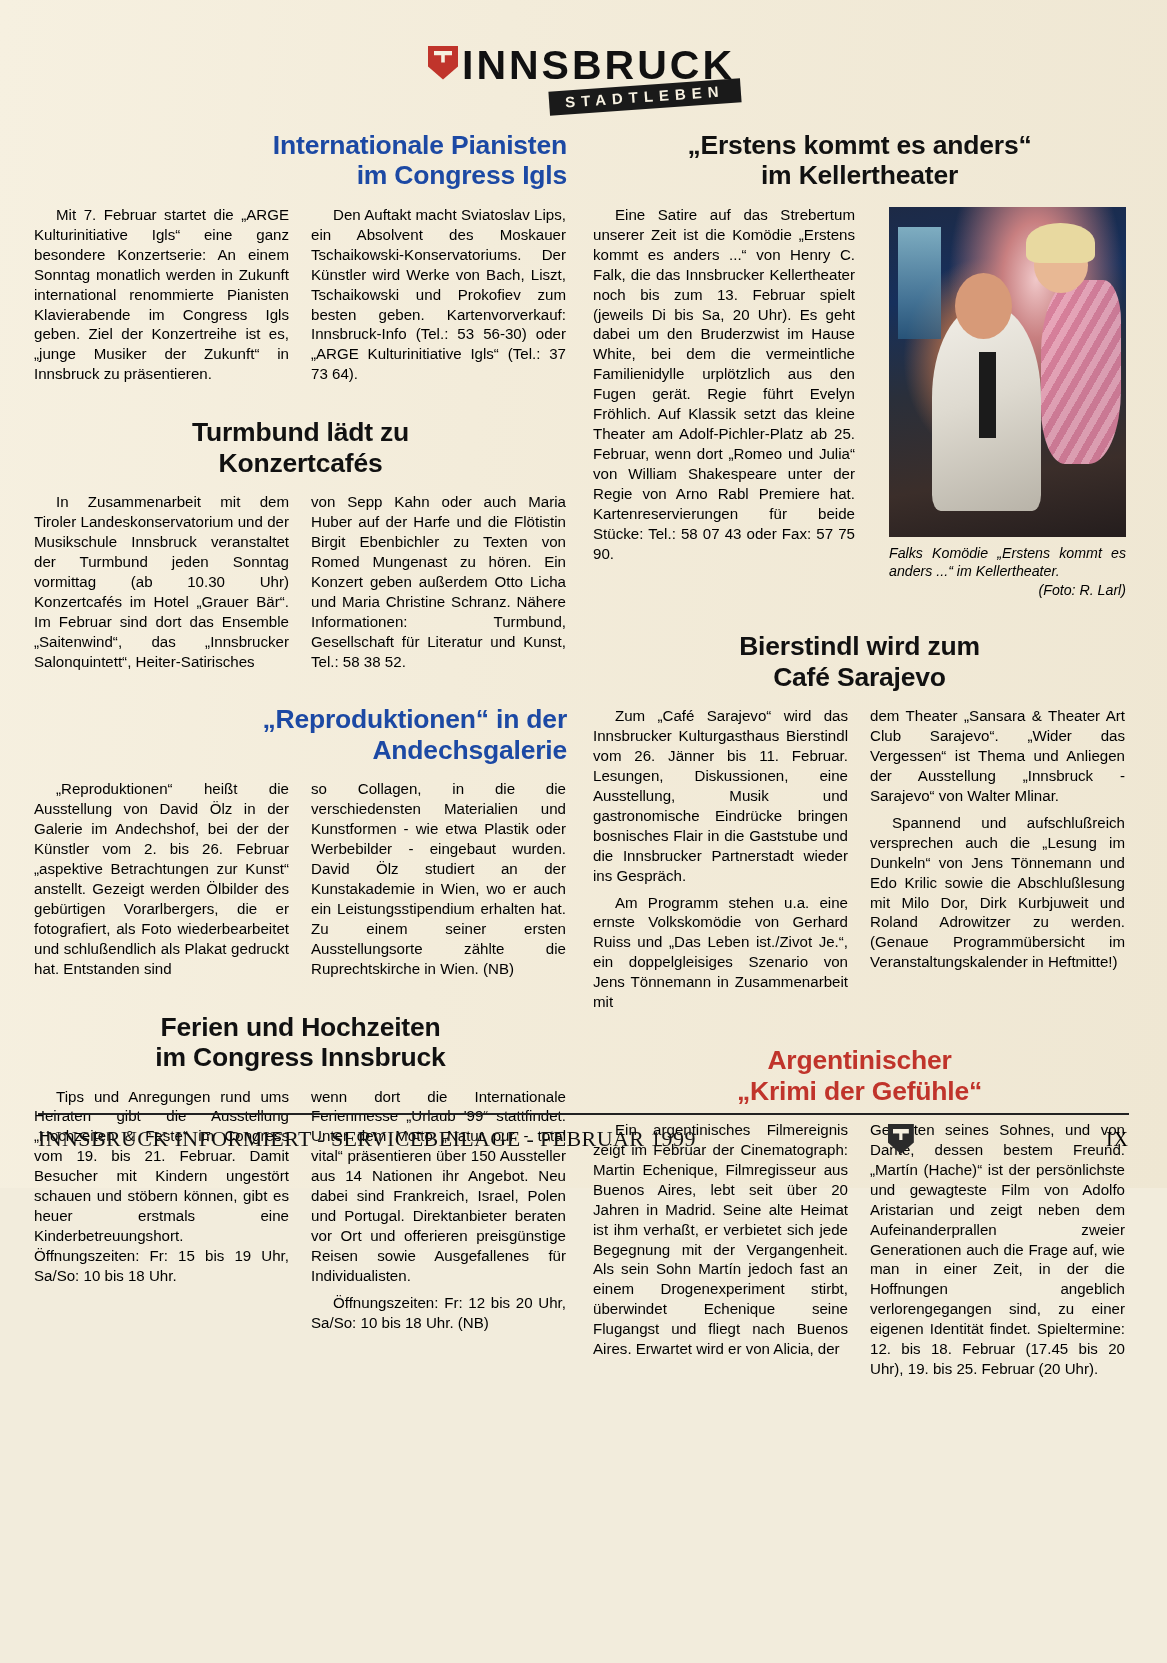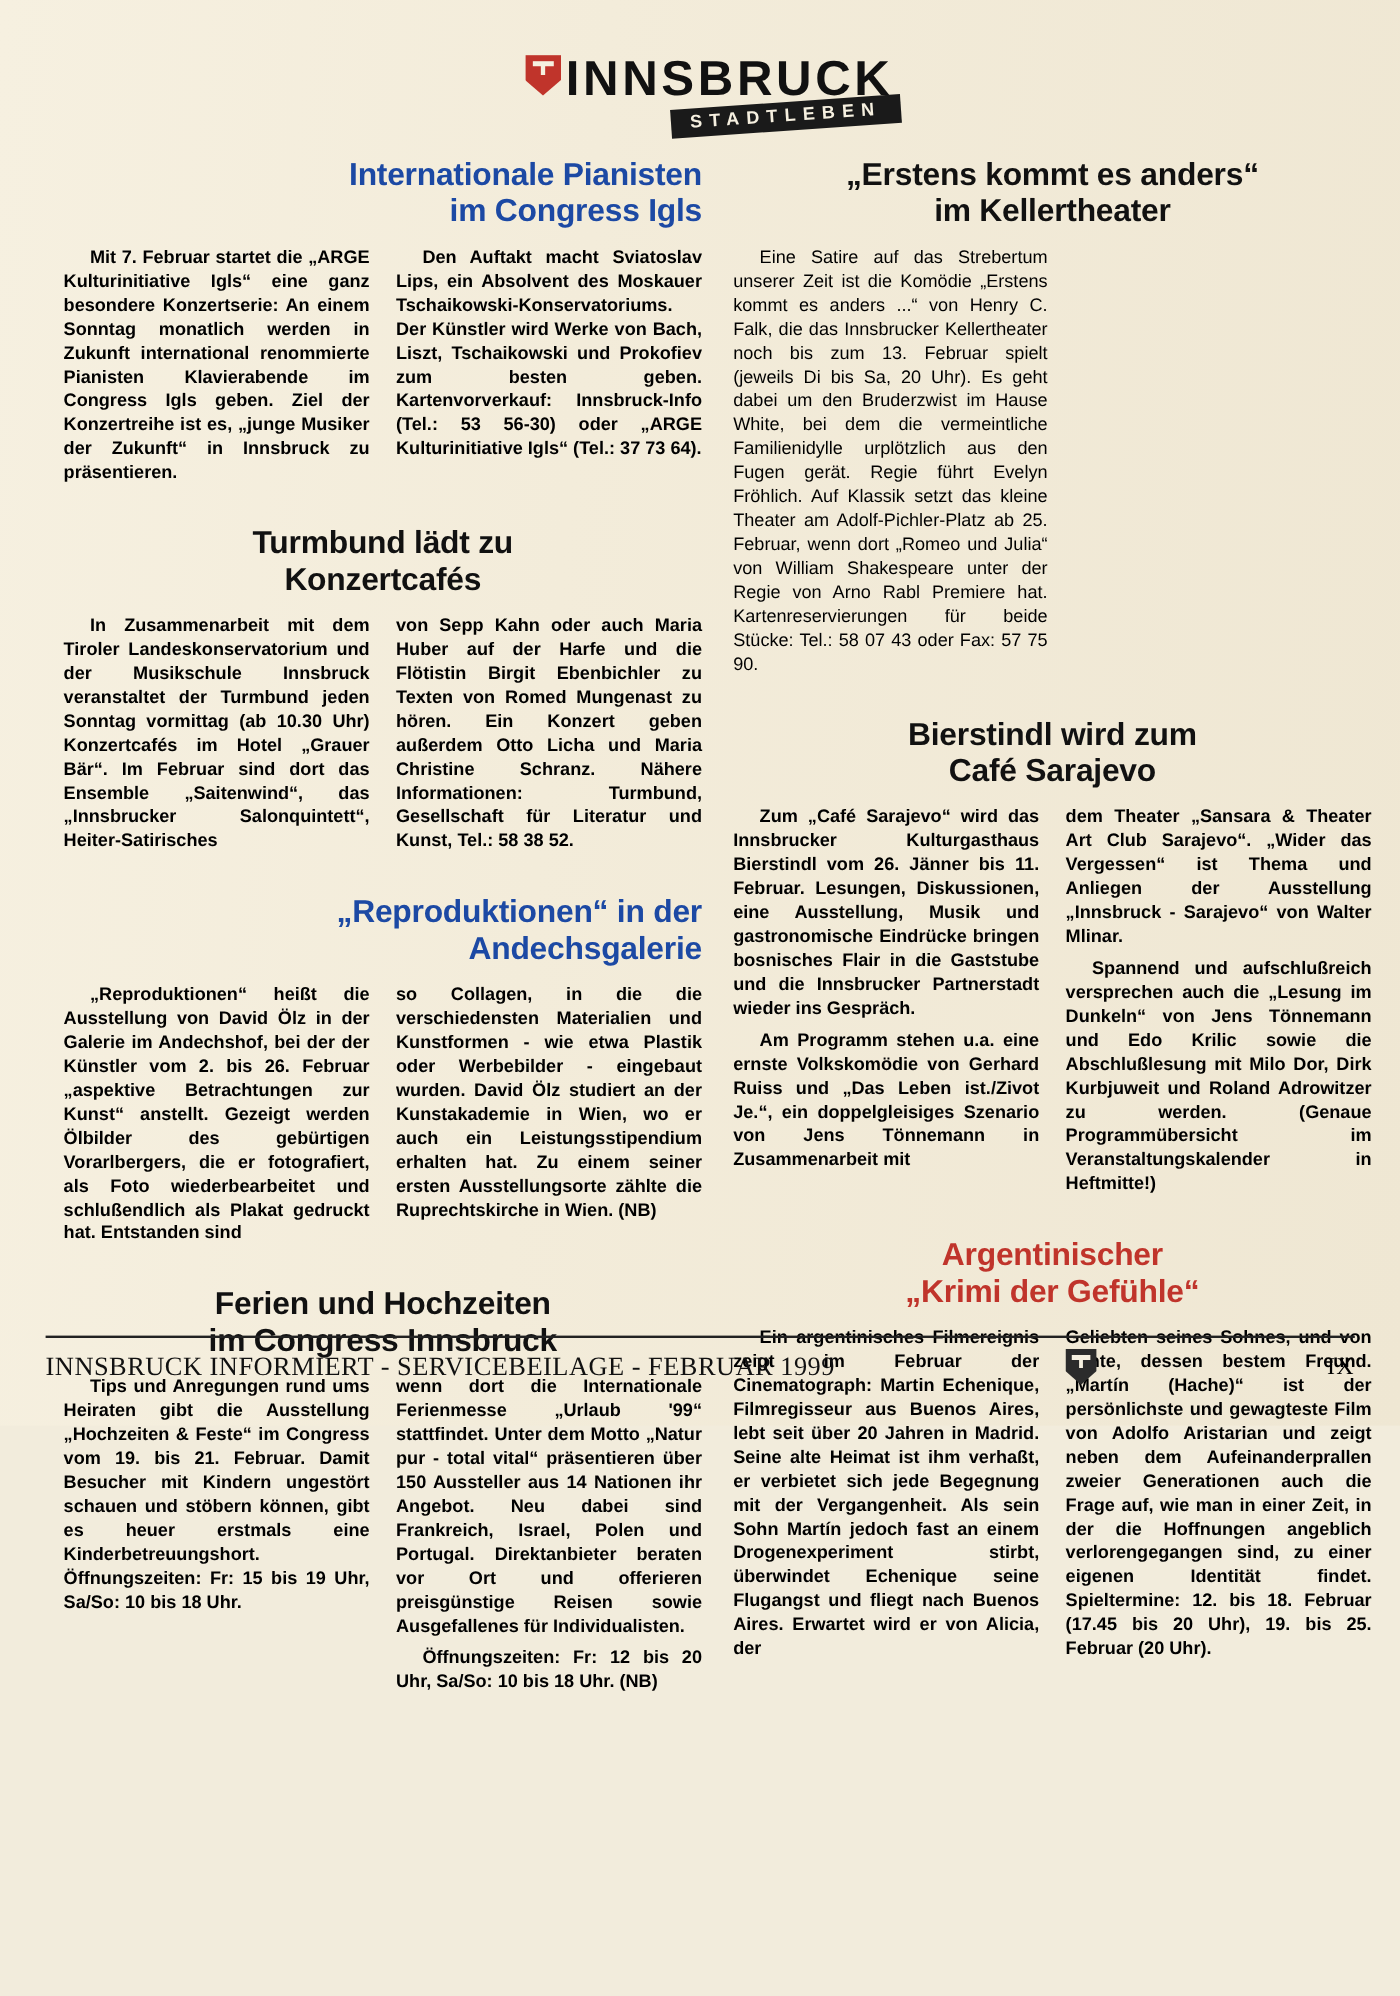--- a/index.html
+++ b/index.html
@@ -15,21 +15,21 @@
     overflow: hidden;
     position: relative;
   }
   .page {
     position: absolute;
     left: 0; top: 0;
     width: 1167px;
     height: 1188px;
     background: linear-gradient(95deg, #f6f0e0 0%, #f3ecda 40%, #efe7d3 100%);
     box-sizing: border-box;
-    padding: 24px 38px 0 53px;
+    padding: 24px 38px 0 34px;
   }
   
   .masthead {
     position: relative;
     height: 82px;
     display: flex;
     justify-content: center;
     align-items: flex-start;
   }
   .masthead-inner {
@@ -84,21 +84,20 @@
     gap: 26px;
   }
   .half {
     width: 533px;
     display: flex;
     flex-direction: column;
   }
   .subcols {
     display: flex;
     gap: 22px;
-    font-weight: bold;
   }
   .col {
     width: 255px;
   }
   h2.article-title {
     font-family: "Liberation Sans", sans-serif;
     font-weight: bold;
     font-size: 26.5px;
     line-height: 1.15;
     text-align: center;
@@ -314,20 +313,35 @@
     </div>
 
     <div class="half">
 
       <div class="article">
         <h2 class="article-title black">
           <span>„Erstens kommt es anders“</span><br>
           <span>im Kellertheater</span>
         </h2>
         <div>
+          <div class="photo-wrap">
+            <div class="photo">
+              <div class="glow"></div>
+              <div class="boa"></div>
+              <div class="fig-a"></div>
+              <div class="fig-a-head"></div>
+              <div class="fig-a-tie"></div>
+              <div class="fig-b-head"></div>
+              <div class="fig-b-hair"></div>
+            </div>
+            <p class="caption">
+              <span>Falks Komödie „Erstens kommt es anders ...“ im Kellertheater.</span>
+              <span class="right">(Foto: R. Larl)</span>
+            </p>
+          </div>
           <p class="body" style="width:262px;">Eine Satire auf das Strebertum unserer Zeit ist die Komödie „Erstens kommt es anders ...“ von Henry C. Falk, die das Innsbrucker Kellertheater noch bis zum 13. Februar spielt (jeweils Di bis Sa, 20 Uhr). Es geht dabei um den Bruderzwist im Hause White, bei dem die vermeintliche Familienidylle urplötzlich aus den Fugen gerät. Regie führt Evelyn Fröhlich. Auf Klassik setzt das kleine Theater am Adolf-Pichler-Platz ab 25. Februar, wenn dort „Romeo und Julia“ von William Shakespeare unter der Regie von Arno Rabl Premiere hat. Kartenreservierungen für beide Stücke: Tel.: 58 07 43 oder Fax: 57 75 90.</p>
           <div style="clear:both"></div>
         </div>
       </div>
 
       <div class="article">
         <h2 class="article-title black">
           <span>Bierstindl wird zum</span><br>
           <span>Café Sarajevo</span>
         </h2>

